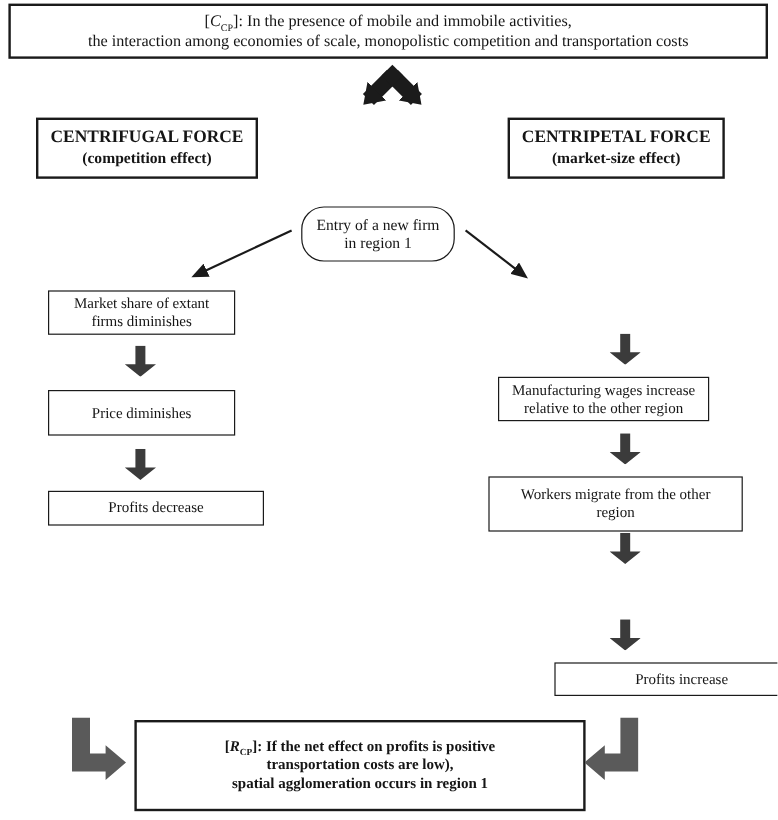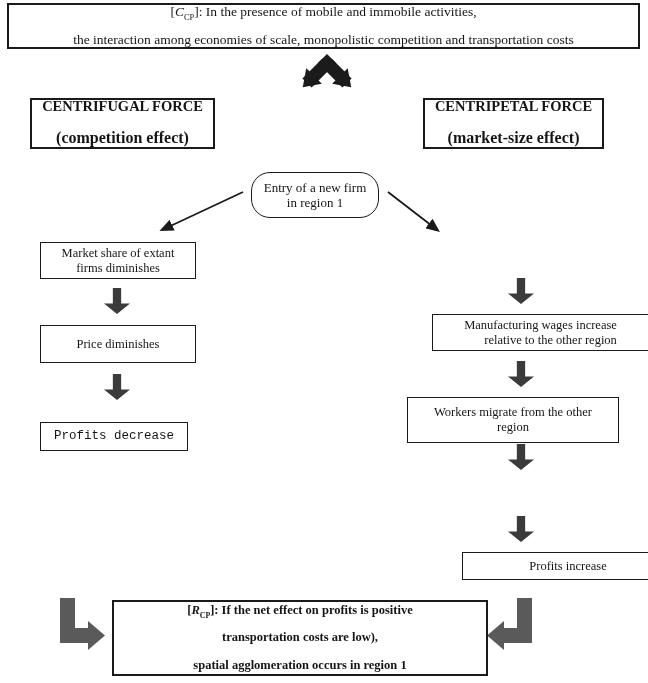--- a/index.html
+++ b/index.html
@@ -6,24 +6,24 @@
   #canvas{
     position:relative;width:648px;height:683px;background:#ffffff;
     font-family:"Liberation Serif", serif;color:#151515;overflow:hidden;
   }
   .bx{
     position:absolute;box-sizing:border-box;border:1.5px solid #1a1a1a;
     display:flex;flex-direction:column;align-items:center;justify-content:center;
     text-align:center;font-size:12.5px;line-height:1.18;white-space:pre-line;
     background:#ffffff;
   }
-  .bx.thick{border-width:2px;gap:12px;}
+  .bx.thick{border-width:2px;}
   .premise{font-size:13.5px;line-height:16px;padding:2px 8px;}
   .force-title{font-weight:bold;font-size:14.5px;line-height:1.2;}
-  .force-sub{font-weight:bold;font-size:16px;line-height:1.3;}
+  .force-sub{font-weight:bold;font-size:13px;line-height:1.3;}
   .result-line{font-size:12.5px;line-height:15.5px;}
   sub{font-size:0.62em;line-height:0;}
   i{font-style:italic;}
   .abs{position:absolute;}
   .block-arrow{
     position:absolute;width:26px;height:26px;background:#3b3b3b;
     clip-path:polygon(34% 0, 66% 0, 66% 60%, 100% 60%, 50% 100%, 0 60%, 34% 60%);
   }
   svg{display:block;}
 </style>
@@ -68,24 +68,24 @@
     </defs>
     <line x1="103" y1="9" x2="24" y2="46" stroke="#1a1a1a" stroke-width="1.8" marker-end="url(#thinhead)"></line>
     <line x1="248" y1="9" x2="296" y2="46" stroke="#1a1a1a" stroke-width="1.8" marker-end="url(#thinhead)"></line>
   </svg>
 
   <div class="bx" style="left:40px;top:242px;width:156px;height:37px;">Market share of extant
 firms diminishes</div>
   <div class="block-arrow" style="left:104px;top:288px;"></div>
   <div class="bx" style="left:40px;top:325px;width:156px;height:38px;">Price diminishes</div>
   <div class="block-arrow" style="left:104px;top:374px;"></div>
-  <div class="bx" style="left:40px;top:422px;width:148px;height:29px;font-family:Liberation Mono, monospace;">Profits decrease</div>
+  <div class="bx" style="left:40px;top:409px;width:180px;height:29px;">Profits decrease</div>
 
   <div class="block-arrow" style="left:508px;top:278px;"></div>
-  <div class="bx" style="left:432px;top:314px;width:217px;height:37px;text-align:right;">Manufacturing wages increase
+  <div class="bx" style="left:415px;top:314px;width:176px;height:37px;">Manufacturing wages increase
 relative to the other region</div>
   <div class="block-arrow" style="left:508px;top:361px;"></div>
   <div class="bx" style="left:407px;top:397px;width:212px;height:46px;">Workers migrate from the other
 region</div>
   <div class="block-arrow" style="left:508px;top:444px;"></div>
   <div class="block-arrow" style="left:508px;top:516px;"></div>
   <div class="bx" style="left:415px;top:552px;width:212px;height:28px;margin-left:47px;">Profits increase</div>
 
   <svg class="abs" style="left:60px;top:598px;" width="46" height="54" viewBox="0 0 46 54">
     <polygon points="0,0 15,0 15,30 28,30 28,23 45,37.5 28,52 28,45 0,45" fill="#5a5a5a"></polygon>

